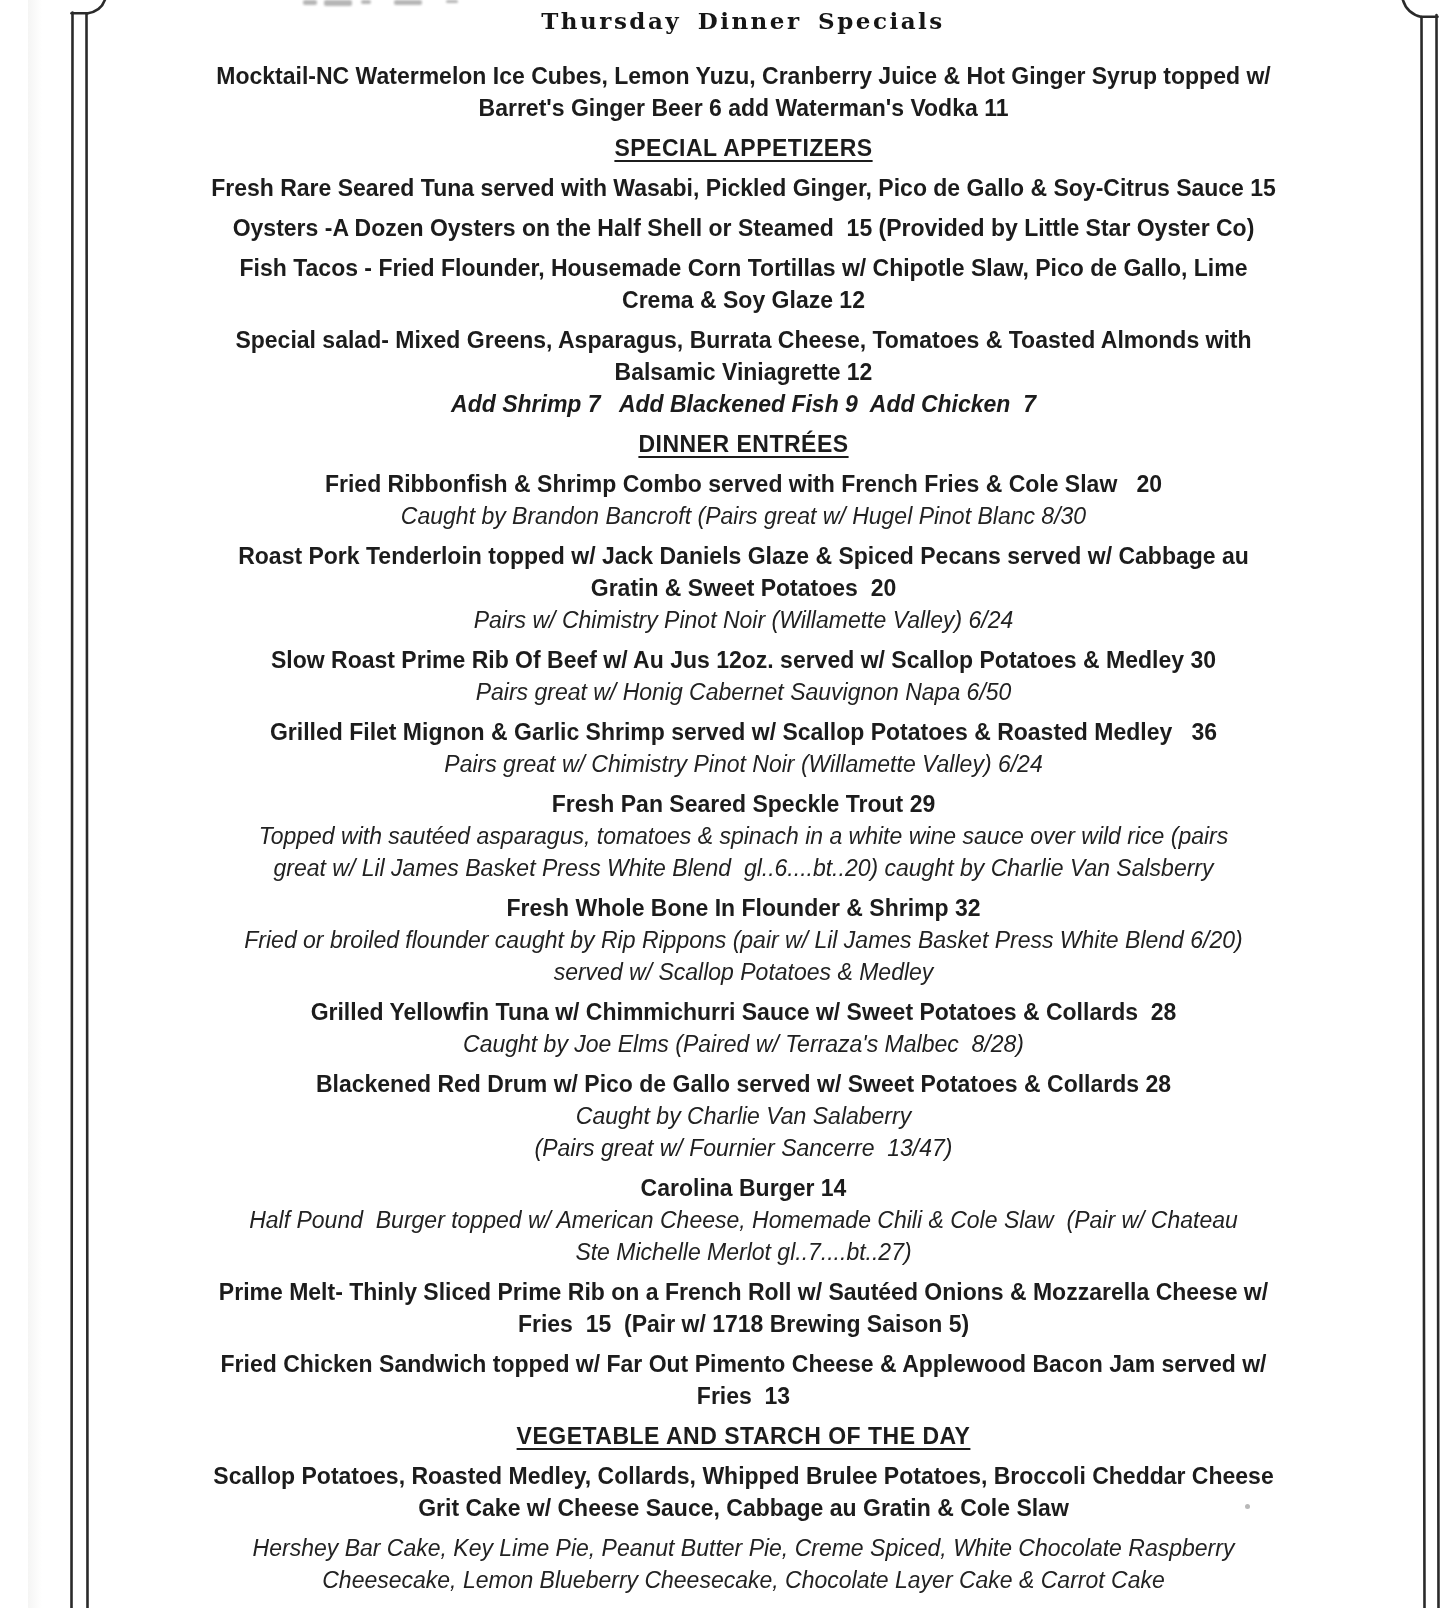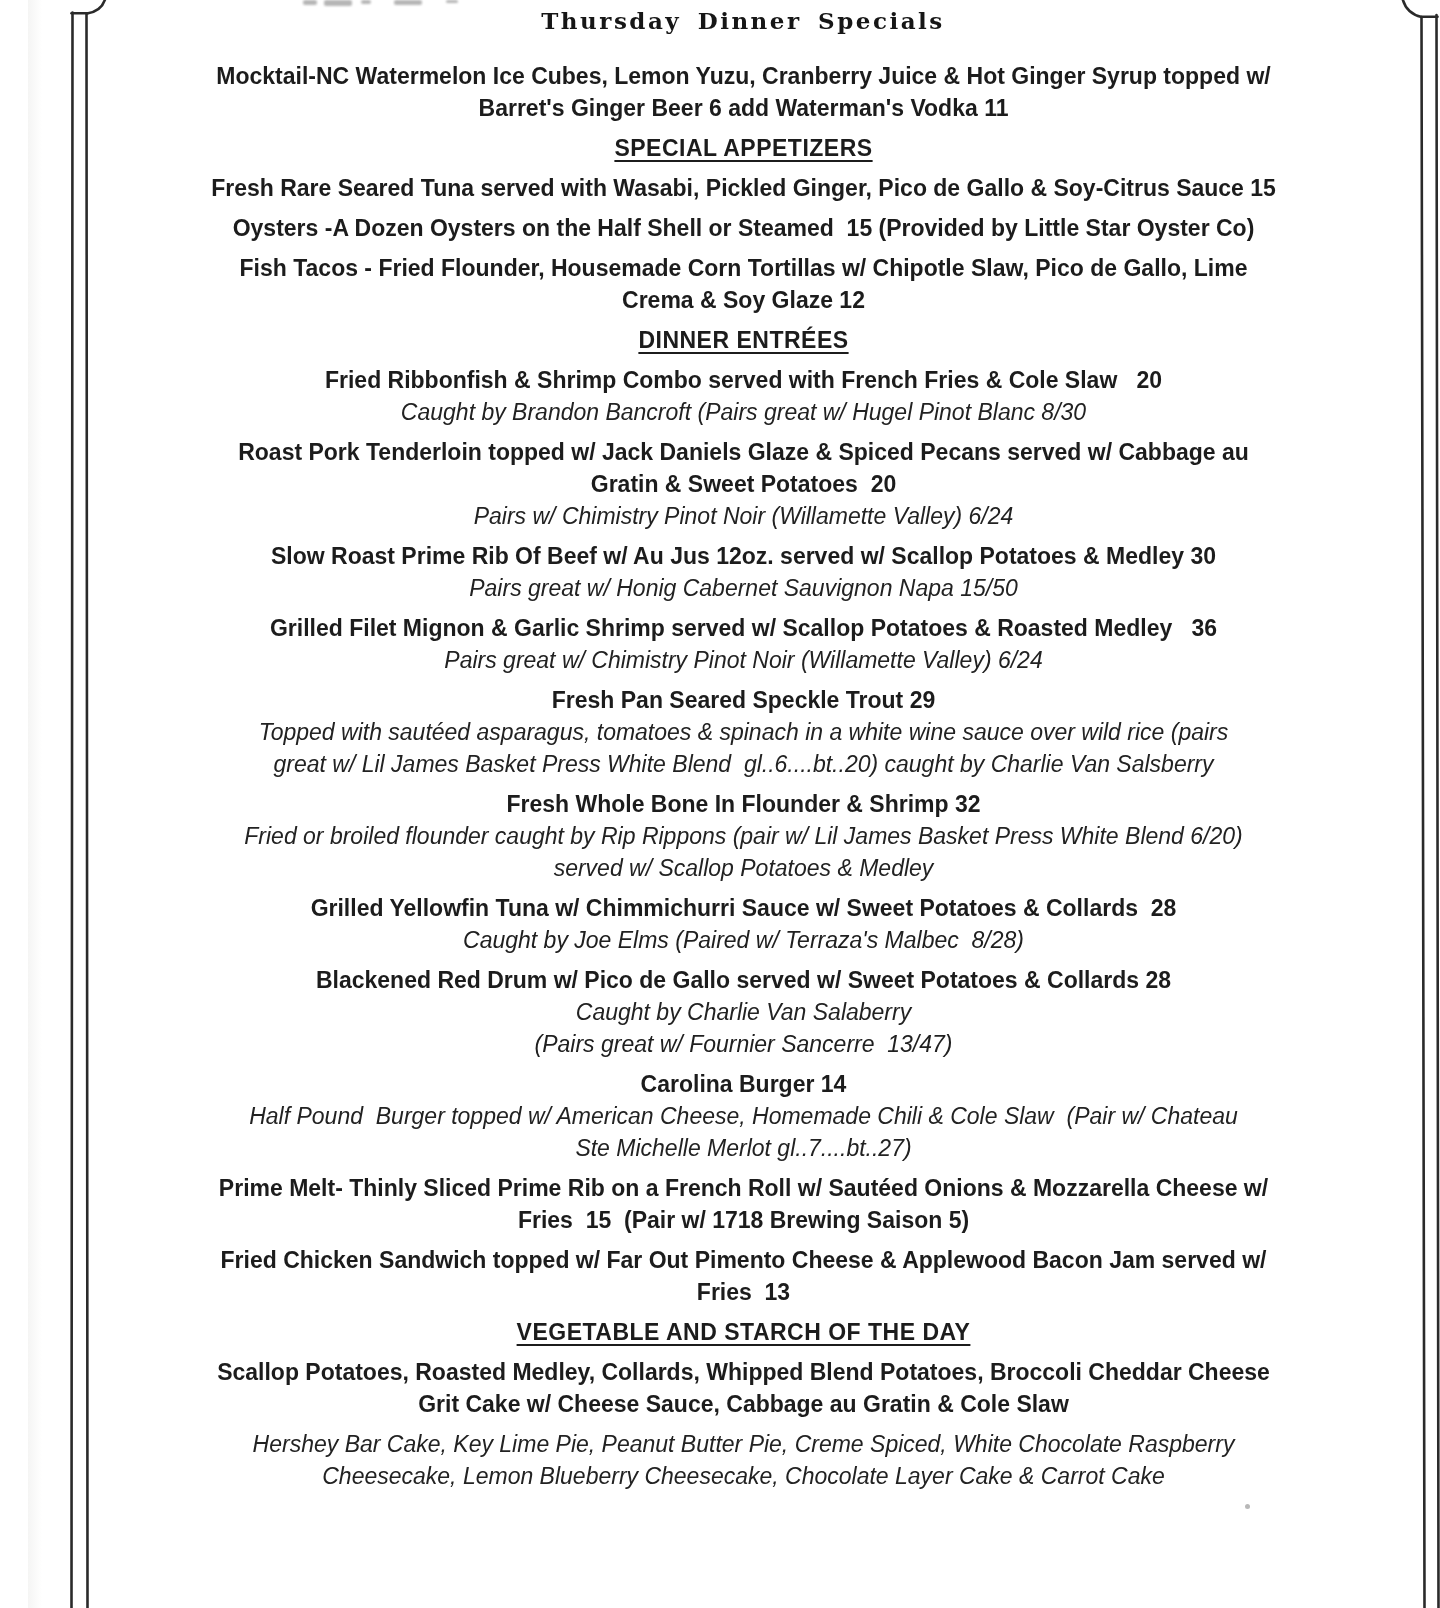--- a/index.html
+++ b/index.html
@@ -120,34 +120,39 @@
         <div class="line b">Fresh Rare Seared Tuna served with Wasabi, Pickled Ginger, Pico de Gallo &amp; Soy-Citrus Sauce 15</div>
       </div>
       <div class="block">
         <div class="line b">Oysters -A Dozen Oysters on the Half Shell or Steamed  15 (Provided by Little Star Oyster Co)</div>
       </div>
       <div class="block">
         <div class="line b">Fish Tacos - Fried Flounder, Housemade Corn Tortillas w/ Chipotle Slaw, Pico de Gallo, Lime</div>
         <div class="line b">Crema &amp; Soy Glaze 12</div>
       </div>
       <div class="block">
+        <div class="line b">Special salad- Mixed Greens, Asparagus, Burrata Cheese, Tomatoes &amp; Toasted Almonds with</div>
+        <div class="line b">Balsamic Viniagrette 12</div>
+        <div class="line bi">Add Shrimp 7   Add Blackened Fish 9  Add Chicken  7</div>
+      </div>
+      <div class="block">
         <div class="line hdr">DINNER ENTRÉES</div>
       </div>
       <div class="block">
         <div class="line b">Fried Ribbonfish &amp; Shrimp Combo served with French Fries &amp; Cole Slaw   20</div>
         <div class="line r">Caught by Brandon Bancroft (Pairs great w/ Hugel Pinot Blanc 8/30</div>
       </div>
       <div class="block">
         <div class="line b">Roast Pork Tenderloin topped w/ Jack Daniels Glaze &amp; Spiced Pecans served w/ Cabbage au</div>
         <div class="line b">Gratin &amp; Sweet Potatoes  20</div>
         <div class="line r">Pairs w/ Chimistry Pinot Noir (Willamette Valley) 6/24</div>
       </div>
       <div class="block">
         <div class="line b">Slow Roast Prime Rib Of Beef w/ Au Jus 12oz. served w/ Scallop Potatoes &amp; Medley 30</div>
-        <div class="line r">Pairs great w/ Honig Cabernet Sauvignon Napa 15/50</div>
+        <div class="line r">Pairs great w/ Honig Cabernet Sauvignon Napa 6/50</div>
       </div>
       <div class="block">
         <div class="line b">Grilled Filet Mignon &amp; Garlic Shrimp served w/ Scallop Potatoes &amp; Roasted Medley   36</div>
         <div class="line r">Pairs great w/ Chimistry Pinot Noir (Willamette Valley) 6/24</div>
       </div>
       <div class="block">
         <div class="line b">Fresh Pan Seared Speckle Trout 29</div>
         <div class="line r">Topped with sautéed asparagus, tomatoes &amp; spinach in a white wine sauce over wild rice (pairs</div>
         <div class="line r">great w/ Lil James Basket Press White Blend  gl..6....bt..20) caught by Charlie Van Salsberry</div>
       </div>
@@ -175,21 +180,21 @@
         <div class="line b">Fries  15  (Pair w/ 1718 Brewing Saison 5)</div>
       </div>
       <div class="block">
         <div class="line b">Fried Chicken Sandwich topped w/ Far Out Pimento Cheese &amp; Applewood Bacon Jam served w/</div>
         <div class="line b">Fries  13</div>
       </div>
       <div class="block">
         <div class="line hdr">VEGETABLE AND STARCH OF THE DAY</div>
       </div>
       <div class="block">
-        <div class="line b">Scallop Potatoes, Roasted Medley, Collards, Whipped Blend Potatoes, Broccoli Cheddar Cheese</div>
+        <div class="line b">Scallop Potatoes, Roasted Medley, Collards, Whipped Brulee Potatoes, Broccoli Cheddar Cheese</div>
         <div class="line b">Grit Cake w/ Cheese Sauce, Cabbage au Gratin &amp; Cole Slaw</div>
       </div>
       <div class="block">
         <div class="line r">Hershey Bar Cake, Key Lime Pie, Peanut Butter Pie, Creme Spiced, White Chocolate Raspberry</div>
         <div class="line r">Cheesecake, Lemon Blueberry Cheesecake, Chocolate Layer Cake &amp; Carrot Cake</div>
       </div>
     </div>
 
 </div>
 

